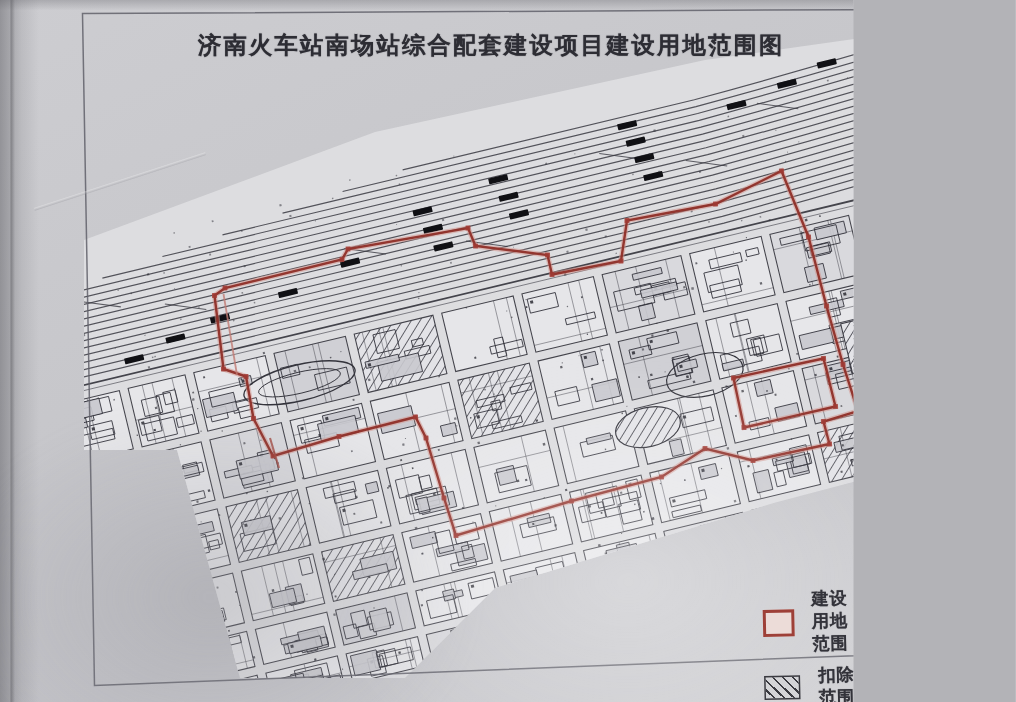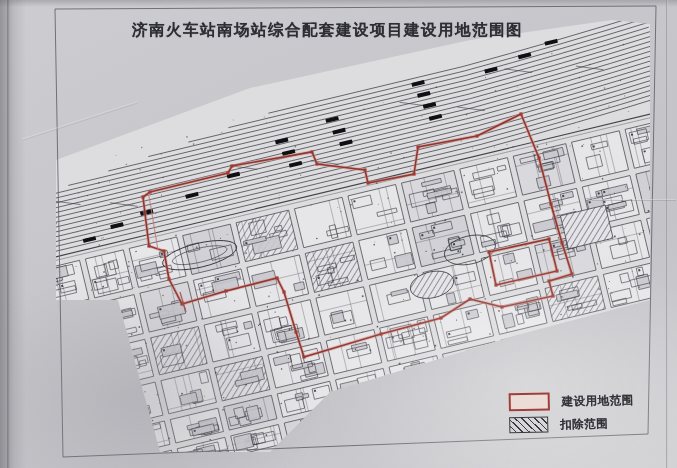--- a/index.html
+++ b/index.html
@@ -1,17 +1,17 @@
 <!DOCTYPE html>
 <html><head>
 <meta charset="utf-8">
 <style>
   html,body{margin:0;padding:0;background:#b3b3b7;}
   .photo{
-    position:relative;width:677px;height:468px;overflow:hidden;
+    position:relative;width:569px;height:468px;overflow:hidden;
     font-family:"Liberation Sans","DejaVu Sans",sans-serif;
     background:linear-gradient(155deg,#cdcdd1 0%,#c7c7cb 40%,#c3c3c8 68%,#d2d2d5 100%);
   }
   
   .shade-left{position:absolute;left:0;top:0;width:26px;height:100%;
     background:linear-gradient(to right,rgba(70,70,76,.42),rgba(70,70,76,.12) 55%,transparent);}
   .fold-left{position:absolute;left:7px;top:0;width:3px;height:100%;
     background:linear-gradient(to right,rgba(50,50,55,.35),transparent);}
   .shade-top{position:absolute;left:0;top:0;width:100%;height:7px;
     background:linear-gradient(to bottom,rgba(90,90,96,.30),transparent);}

